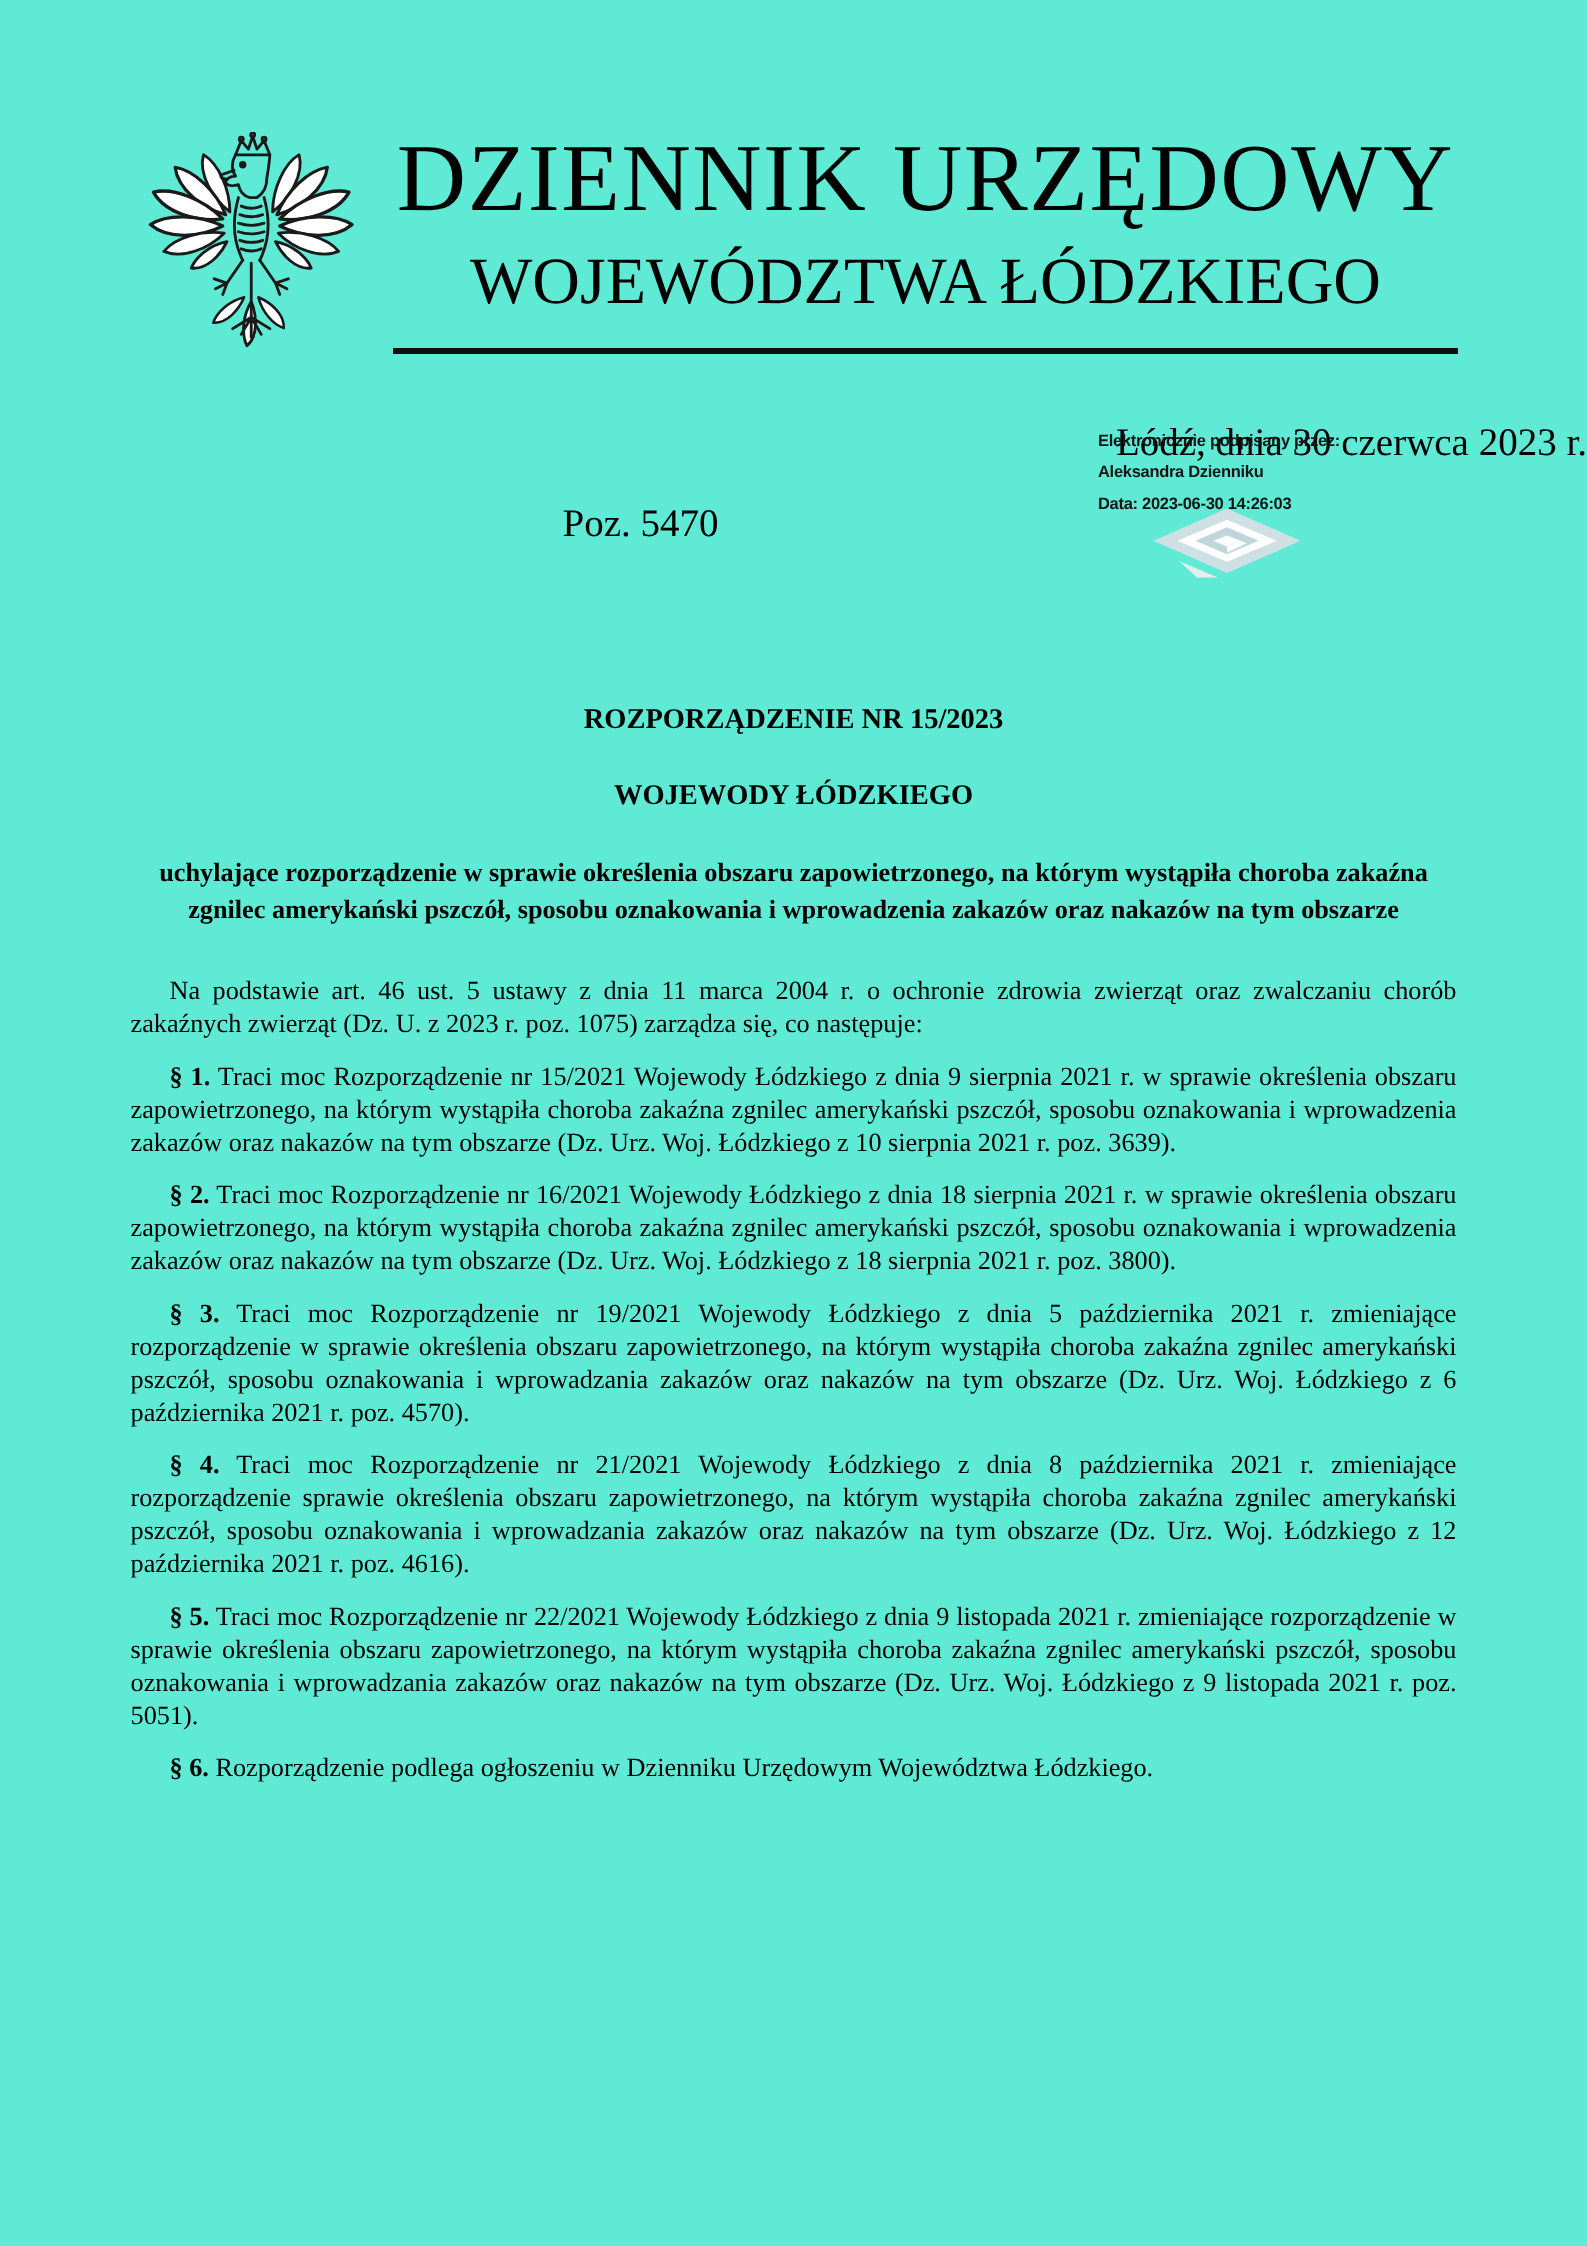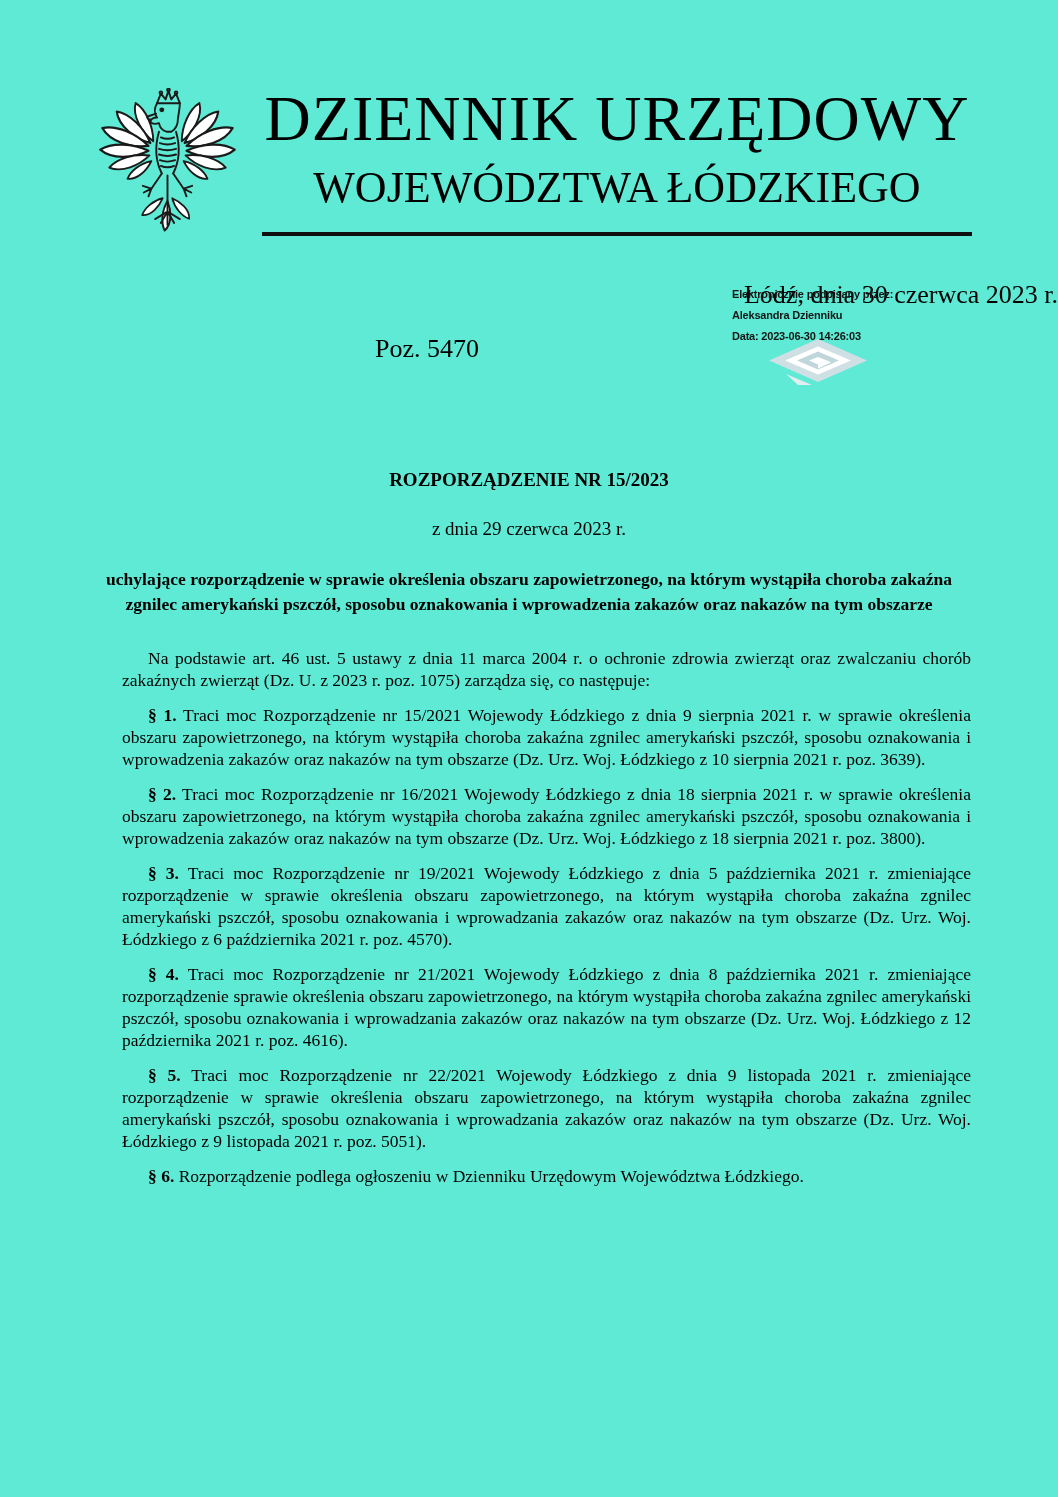--- a/index.html
+++ b/index.html
@@ -26,21 +26,21 @@
     font-family:"Liberation Sans", sans-serif;
     font-size:11px;font-weight:bold;line-height:21px;color:#141414;
     letter-spacing:-0.2px;
   }
   .sig-logo{position:absolute;left:768px;top:338px;width:100px;height:48px;}
   
   .act{position:absolute;left:87px;top:440px;width:884px;}
   .act-title{ text-align:center;font-weight:bold;font-size:19px;line-height:23px;margin-top:28px;}
   .act-date{text-align:center;font-size:19px;margin-top:27px;}
   .act-subject{text-align:center;font-weight:bold;font-size:17.5px;line-height:25px;margin-top:27px;}
-  .act-body{margin-top:30px;margin-left:35px;}
+  .act-body{margin-top:30px;}
   .act-body p{
     margin:0 0 13px 0;
     font-size:17.5px;line-height:22px;
     text-align:justify;text-indent:26px;
   }
   .sec-label{font-weight:bold;}
 </style>
 </head>
 <body>
 
@@ -111,21 +111,21 @@
     <polygon points="18,36 44,47 30,47" fill="#e2edef"></polygon>
     <polygon points="50,1 99,22.5 50,44 1,22.5" fill="#cfe0e4"></polygon>
     <polygon points="50,8.5 83,22.5 50,36.5 17,22.5" fill="#ffffff"></polygon>
     <polygon points="50,13.5 71,22.5 50,31.5 29,22.5" fill="#bfd6db"></polygon>
     <polygon points="50,19 59,22.5 50,26.5 41,22.5" fill="#ffffff"></polygon>
     <polygon points="50,26.5 59,22.5 63,24.2 50,30.5" fill="#ffffff"></polygon>
   </svg>
 
   <div class="act">
     <div class="act-title">ROZPORZĄDZENIE NR 15/2023</div>
-    <div class="act-date">z dnia 29 czerwca 2023 r.</div>
+    <div class="act-title">WOJEWODY ŁÓDZKIEGO</div>
     <div class="act-subject">uchylające rozporządzenie w sprawie określenia obszaru zapowietrzonego, na którym wystąpiła choroba zakaźna zgnilec amerykański pszczół, sposobu oznakowania i wprowadzenia zakazów oraz nakazów na tym obszarze</div>
     <div class="act-body">
       <p class="intro">Na podstawie art. 46 ust. 5 ustawy z dnia 11 marca 2004 r. o ochronie zdrowia zwierząt oraz zwalczaniu chorób zakaźnych zwierząt (Dz. U. z 2023 r. poz. 1075) zarządza się, co następuje:</p>
       <div id="sections">
   <p class="section"><b class="sec-label">§ 1.</b><span class="sec-text"> Traci moc Rozporządzenie nr 15/2021 Wojewody Łódzkiego z dnia 9 sierpnia 2021 r. w sprawie określenia obszaru zapowietrzonego, na którym wystąpiła choroba zakaźna zgnilec amerykański pszczół, sposobu oznakowania i wprowadzenia zakazów oraz nakazów na tym obszarze (Dz. Urz. Woj. Łódzkiego z 10 sierpnia 2021 r. poz. 3639).</span></p>
 
   <p class="section"><b class="sec-label">§ 2.</b><span class="sec-text"> Traci moc Rozporządzenie nr 16/2021 Wojewody Łódzkiego z dnia 18 sierpnia 2021 r. w sprawie określenia obszaru zapowietrzonego, na którym wystąpiła choroba zakaźna zgnilec amerykański pszczół, sposobu oznakowania i wprowadzenia zakazów oraz nakazów na tym obszarze (Dz. Urz. Woj. Łódzkiego z 18 sierpnia 2021 r. poz. 3800).</span></p>
 
   <p class="section"><b class="sec-label">§ 3.</b><span class="sec-text"> Traci moc Rozporządzenie nr 19/2021 Wojewody Łódzkiego z dnia 5 października 2021 r. zmieniające rozporządzenie w sprawie określenia obszaru zapowietrzonego, na którym wystąpiła choroba zakaźna zgnilec amerykański pszczół, sposobu oznakowania i wprowadzania zakazów oraz nakazów na tym obszarze (Dz. Urz. Woj. Łódzkiego z 6 października 2021 r. poz. 4570).</span></p>
 

